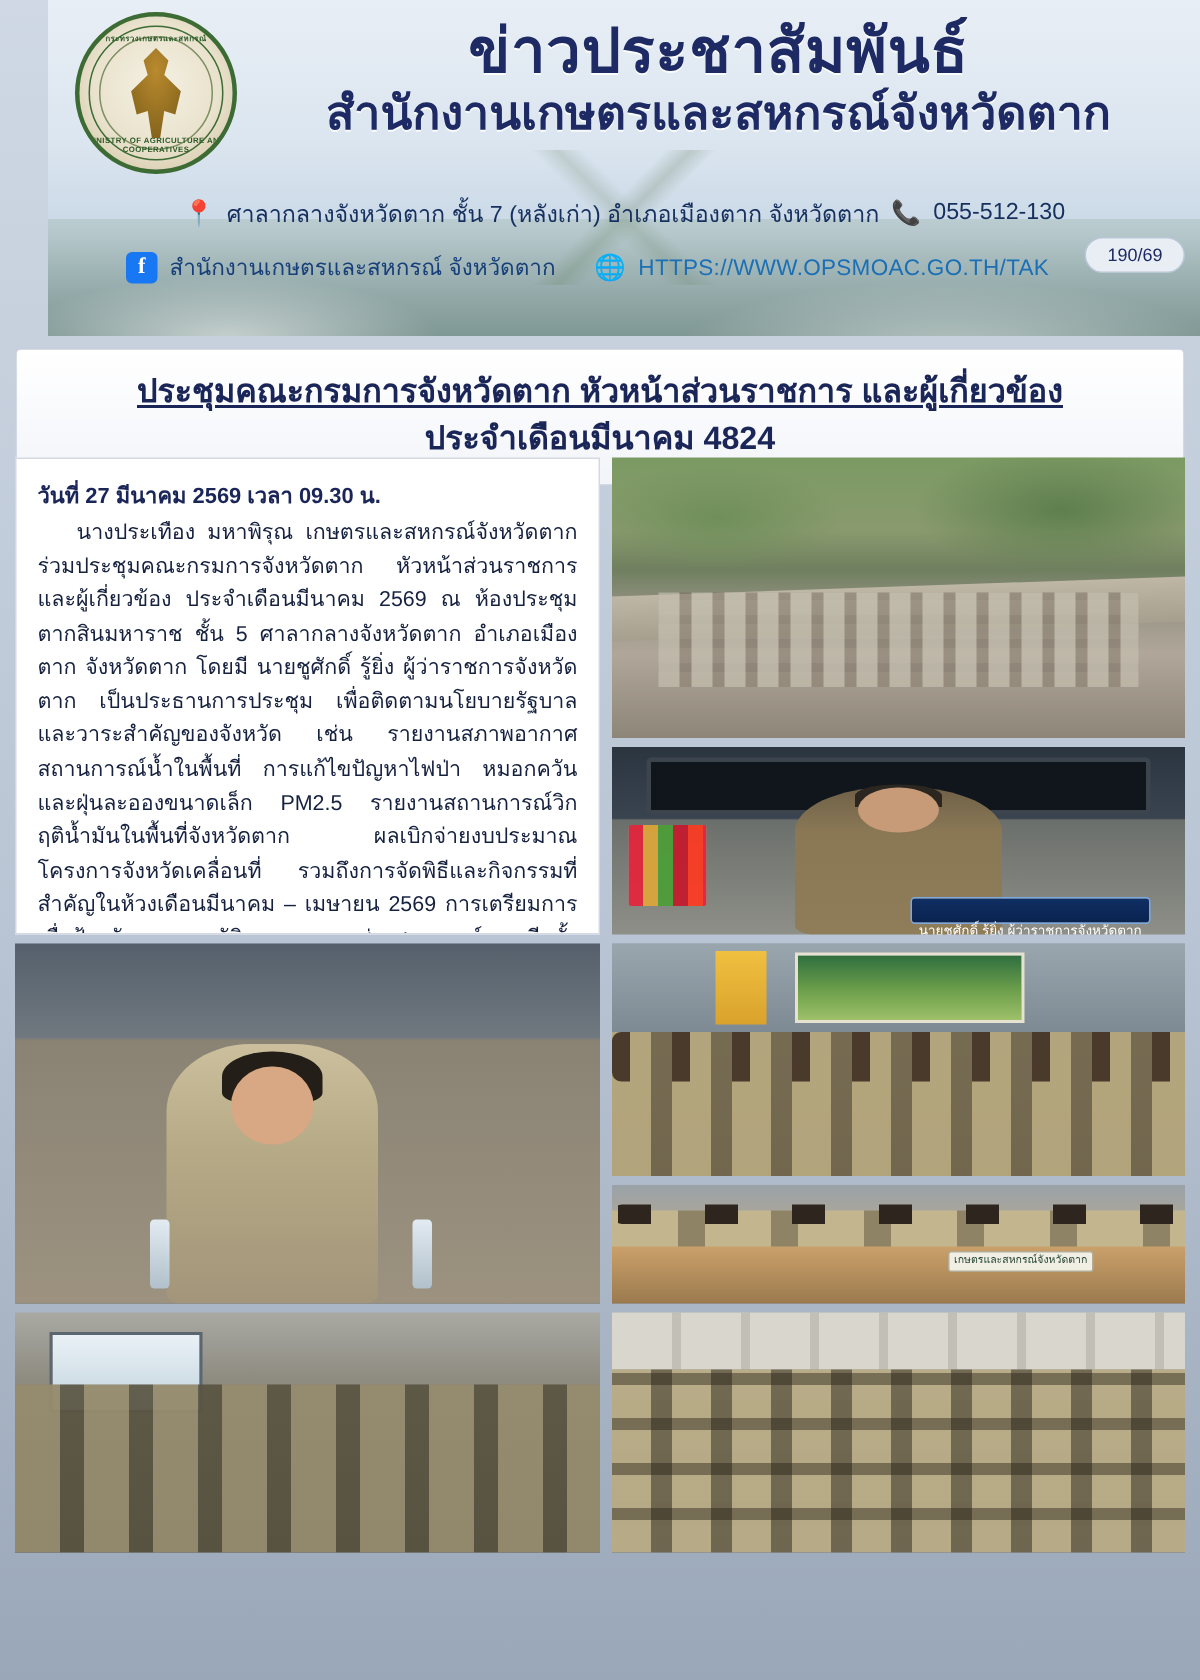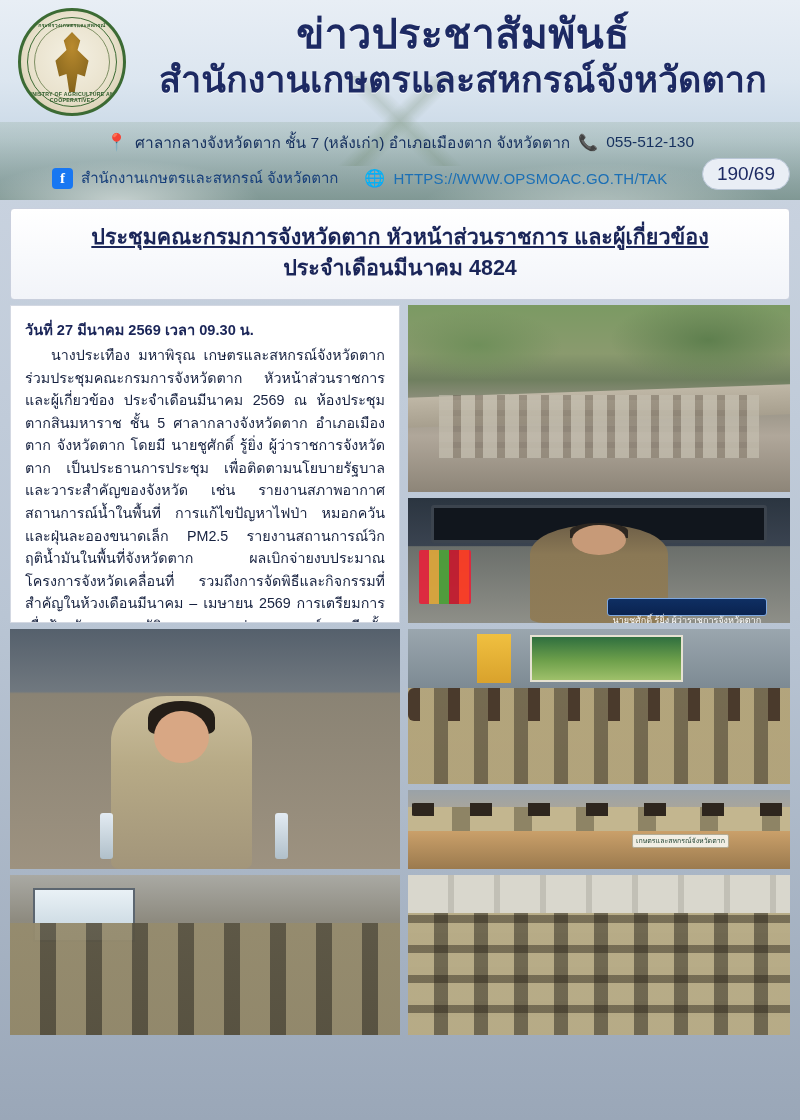--- a/index.html
+++ b/index.html
@@ -12,23 +12,24 @@
   }
   .page {
     width: 800px; height: 1120px;
     position: relative;
     background: linear-gradient(180deg, #cfd8e4 0%, #b9c5d4 55%, #9aa7b8 100%);
   }
 
   
   .header {
     position: relative;
-    height: 200px;
+    height: 224px;
     background: linear-gradient(180deg, #e8eef5 0%, #dce6f0 40%, #c9d8e6 70%, #9fb2c4 100%);
     overflow: hidden;
+    margin-left: 32px;
   }
   .header::after{
     content:"";
     position:absolute; left:0; right:0; bottom:0; height:78px;
     background:
       radial-gradient(ellipse 200px 60px at 120px 80px, rgba(255,255,255,.55), transparent 70%),
       radial-gradient(ellipse 260px 70px at 600px 90px, rgba(255,255,255,.45), transparent 70%),
       linear-gradient(180deg, rgba(120,150,120,.20), rgba(90,120,90,.45));
     pointer-events:none;
   }
@@ -69,21 +70,21 @@
   .title-wrap {
     position:absolute; left: 140px; right: 14px; top: 12px; text-align:center;
     z-index: 3;
   }
   .title-main {
     font-size: 41px; font-weight: bold; color: #1d2a63;
     letter-spacing: .5px; line-height: 1.1;
     text-shadow: 0 1px 0 rgba(255,255,255,.85);
   }
   .title-sub {
-    font-size: 36px; font-weight: bold; color: #1d2a63;
+    font-size: 31px; font-weight: bold; color: #1d2a63;
     line-height: 1.25;
     text-shadow: 0 1px 0 rgba(255,255,255,.8);
   }
   .addr-bar {
     position:absolute; left:0; right:0; top: 125px; height: 34px;
     display:flex; align-items:center; justify-content:center; gap:8px;
     font-size: 15.5px; color:#16305e; z-index:4;
   }
   .addr-bar .pin { color:#d2232a; font-size:17px; }
   .addr-bar .phone { color:#1f4fa0; font-size:16px; }
@@ -97,21 +98,21 @@
     color:#fff; font-weight:bold; font-size:15px; line-height:21px; text-align:center;
     font-family:"Liberation Serif", serif;
   }
   .soc-sep { width:10px; }
   .web-icon { font-size: 17px; }
   .url { color:#1b6fb5; letter-spacing:.2px; }
   .issue-badge {
     position:absolute; right: 10px; top: 158px;
     background:#e9eef5; border:1px solid #b9c6d6;
     border-radius: 16px; padding: 4px 14px;
-    font-size: 19px; color:#1d2a63; z-index:5;
+    font-size: 12px; color:#1d2a63; z-index:5;
   }
 
   
   .title-panel {
     margin: 8px 10px 0 10px;
     background: linear-gradient(180deg,#ffffff 0%, #f2f4f9 100%);
     border: 1px solid #c9cfdd;
     border-radius: 4px;
     padding: 13px 18px 15px 18px;
     text-align:center;

